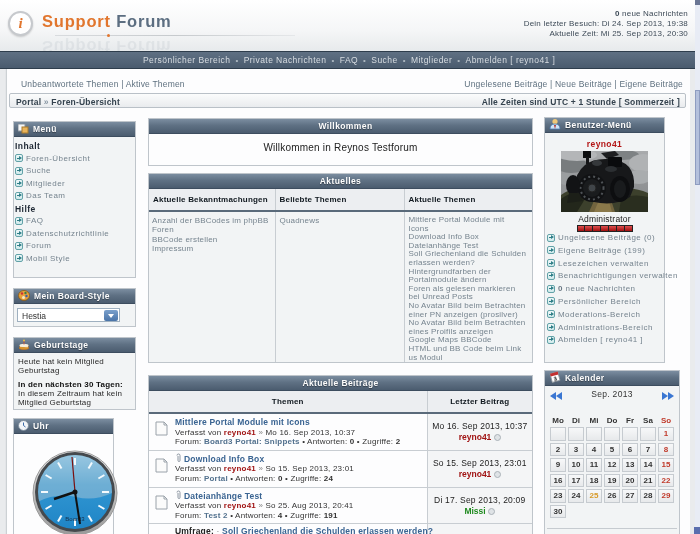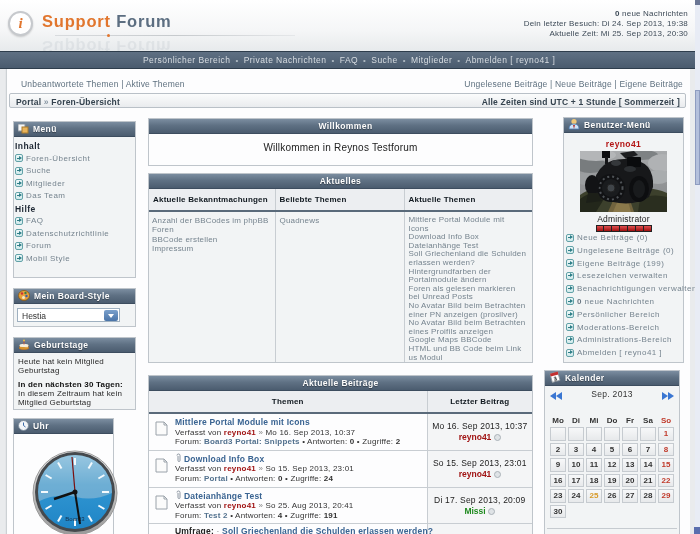--- a/index.html
+++ b/index.html
@@ -284,21 +284,21 @@
           <div style="position:relative; padding-left:24px;">
             <div style="font-size:8.5px; line-height:9.5px; letter-spacing:0.2px; white-space:nowrap;"><b style="color:#222">Umfrage:</b> <span style="color:#888">·</span> <b style="color:#3a6492">Soll Griechenland die Schulden erlassen werden?</b></div>
           </div>
         </td>
         <td style="border-left:1px solid #c8cdd2; background:#f4f5f6;"></td>
       </tr>
     </tbody>
       </table>
   </div>
 
-  <div class="block" style="left:544px; top:117px; width:121px; height:246px;margin-left:19px;">
+  <div class="block" style="left:544px; top:117px; width:121px; height:246px;">
     <div class="bhead"><svg width="12" height="12" viewBox="0 0 12 12">
           <circle cx="6" cy="3.5" r="2.6" fill="#f0c878"></circle>
           <path d="M1 11 q0 -5 5 -5 q5 0 5 5 z" fill="#cfe4f7" stroke="#4a7ab0" stroke-width="0.8"></path>
           <path d="M5 7 l1 4 l1 -4 z" fill="#b03030"></path>
         </svg>Benutzer-Menü</div>
     <div class="bbody" style="padding-top:6px;">
       <div style="text-align:center; font-size:8.5px; font-weight:bold; color:#b31515; letter-spacing:0.4px;">reyno41</div>
       <div style="position:relative; margin:2px auto 0; width:87px; height:61px;">
         <svg width="87" height="61" viewBox="0 0 87 61">
           <defs>
@@ -341,21 +341,20 @@
       <div style="width:56px; height:7px; margin:1px auto 0; background:#222; padding:1px; display:flex; gap:1px;">
         <span style="flex:1;background:linear-gradient(#e05050,#a01010)"></span>
           <span style="flex:1;background:linear-gradient(#e05050,#a01010)"></span>
           <span style="flex:1;background:linear-gradient(#e05050,#a01010)"></span>
           <span style="flex:1;background:linear-gradient(#e05050,#a01010)"></span>
           <span style="flex:1;background:linear-gradient(#e05050,#a01010)"></span>
           <span style="flex:1;background:linear-gradient(#e05050,#a01010)"></span>
           <span style="flex:1;background:linear-gradient(#e05050,#a01010)"></span>
       </div>
       <div class="mlist" style="padding:0 0 0 2px; line-height:12.8px;">
-        <div class="it"><span class="micon"></span>Neue Beiträge (0)</div>
         <div class="it"><span class="micon"></span>Ungelesene Beiträge (0)</div>
         <div class="it"><span class="micon"></span>Eigene Beiträge (199)</div>
         <div class="it"><span class="micon"></span>Lesezeichen verwalten</div>
         <div class="it"><span class="micon"></span>Benachrichtigungen verwalten</div>
         <div class="it"><span class="micon"></span><b style="color:#6a7884">0</b> neue Nachrichten</div>
         <div class="it"><span class="micon"></span>Persönlicher Bereich</div>
         <div class="it"><span class="micon"></span>Moderations-Bereich</div>
         <div class="it"><span class="micon"></span>Administrations-Bereich</div>
         <div class="it"><span class="micon"></span>Abmelden [ reyno41 ]</div>
       </div>

